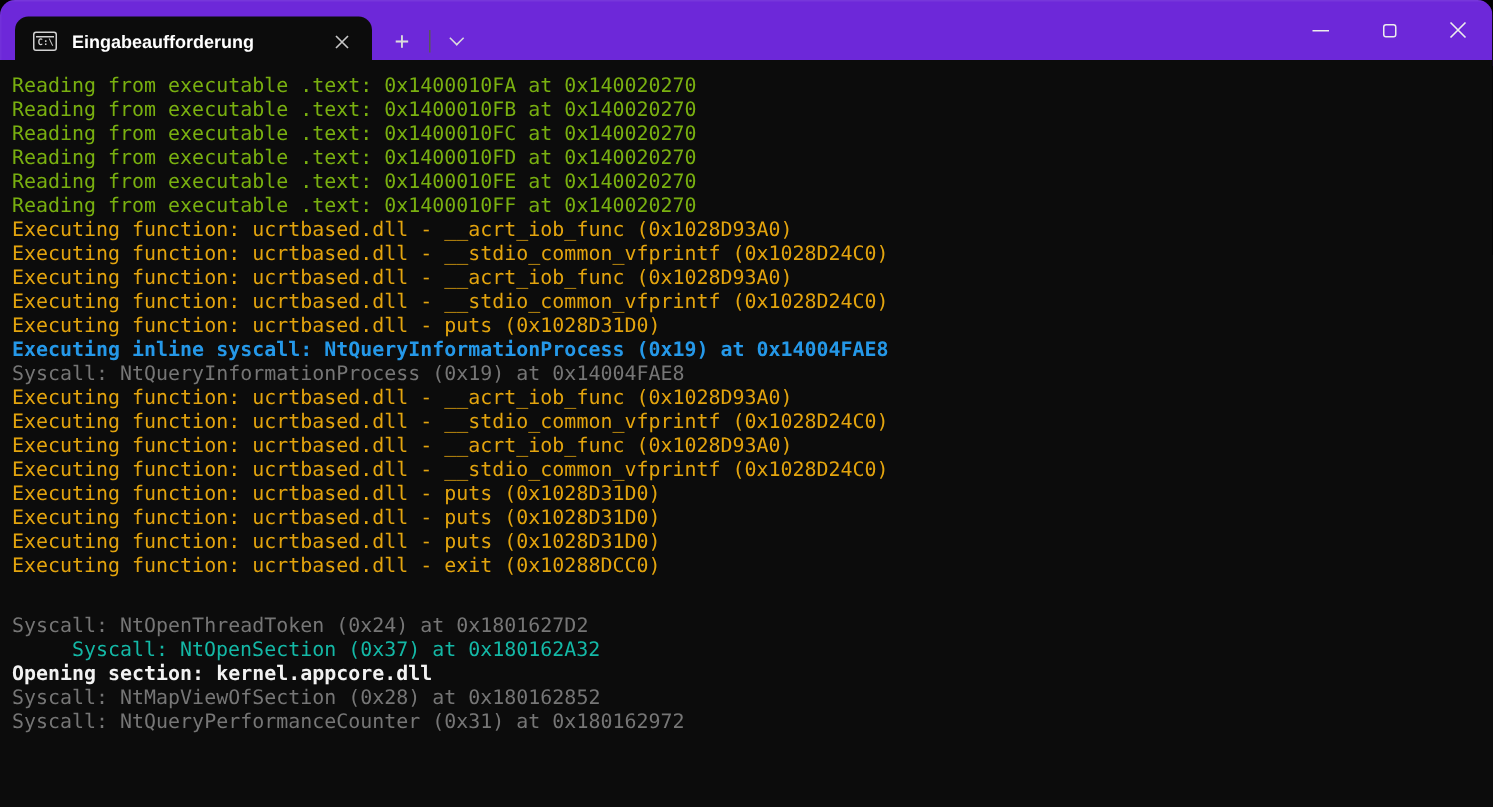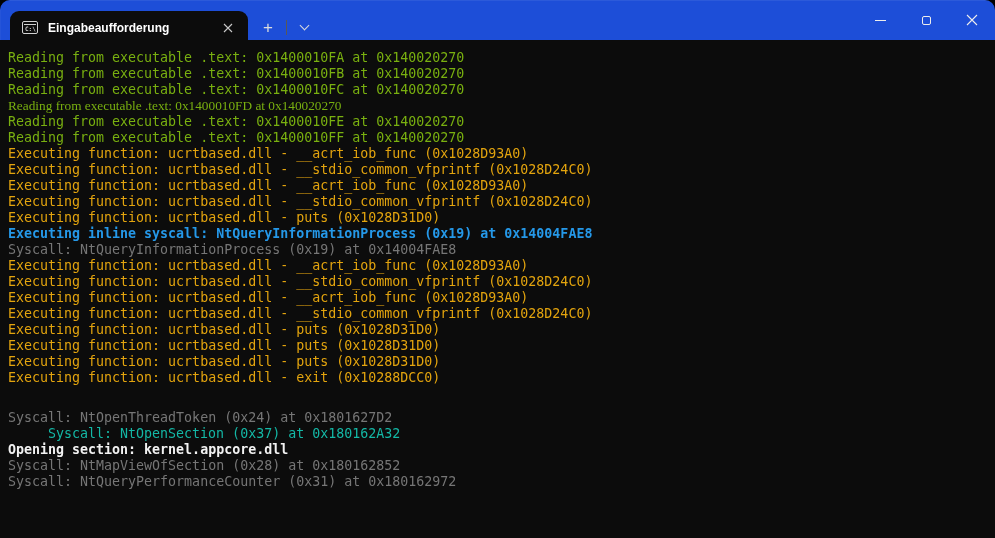--- a/index.html
+++ b/index.html
@@ -9,21 +9,21 @@
     width:995px; height:538px;
     background:#0c0c0c;
     border-radius:10px 10px 0 0;
     overflow:hidden;
     position:relative;
     font-family:"Liberation Sans", sans-serif;
   }
 
   
   .titlebar {
-    height:44px; background:#1d4ed8;
+    height:44px; background:#6d28d9;
     display:flex; align-items:flex-end;
     box-shadow: inset 0 1px 0 rgba(255,255,255,0.07), inset 1px 0 0 rgba(255,255,255,0.04);
   }
   .tab {
     width:238px; height:33px; margin-left:10px;
     background:#0c0c0c;
     border-radius:9px 9px 0 0;
     display:flex; align-items:center;
     padding:0 12px 0 12px;
     cursor:default;
@@ -119,21 +119,21 @@
         </svg>
       </div>
     </div>
 
   </div>
 
   <div class="terminal">
       <div class="tline" style="color: rgb(121, 176, 16);">Reading from executable .text: 0x1400010FA at 0x140020270</div>
       <div class="tline" style="color: rgb(121, 176, 16);">Reading from executable .text: 0x1400010FB at 0x140020270</div>
       <div class="tline" style="color: rgb(121, 176, 16);">Reading from executable .text: 0x1400010FC at 0x140020270</div>
-      <div class="tline" style="color: rgb(121, 176, 16); font-family: Liberation Serif, serif;">Reading from executable .text: 0x1400010FD at 0x140020270</div>
+      <div class="tline" style="color: rgb(121, 176, 16);">Reading from executable .text: 0x1400010FD at 0x140020270</div>
       <div class="tline" style="color: rgb(121, 176, 16);">Reading from executable .text: 0x1400010FE at 0x140020270</div>
       <div class="tline" style="color: rgb(121, 176, 16);">Reading from executable .text: 0x1400010FF at 0x140020270</div>
       <div class="tline" style="color: rgb(227, 164, 14);">Executing function: ucrtbased.dll - __acrt_iob_func (0x1028D93A0)</div>
       <div class="tline" style="color: rgb(227, 164, 14);">Executing function: ucrtbased.dll - __stdio_common_vfprintf (0x1028D24C0)</div>
       <div class="tline" style="color: rgb(227, 164, 14);">Executing function: ucrtbased.dll - __acrt_iob_func (0x1028D93A0)</div>
       <div class="tline" style="color: rgb(227, 164, 14);">Executing function: ucrtbased.dll - __stdio_common_vfprintf (0x1028D24C0)</div>
       <div class="tline" style="color: rgb(227, 164, 14);">Executing function: ucrtbased.dll - puts (0x1028D31D0)</div>
       <div class="tline bold" style="color: rgb(37, 152, 232);">Executing inline syscall: NtQueryInformationProcess (0x19) at 0x14004FAE8</div>
       <div class="tline" style="color: rgb(118, 118, 118);">Syscall: NtQueryInformationProcess (0x19) at 0x14004FAE8</div>
       <div class="tline" style="color: rgb(227, 164, 14);">Executing function: ucrtbased.dll - __acrt_iob_func (0x1028D93A0)</div>

